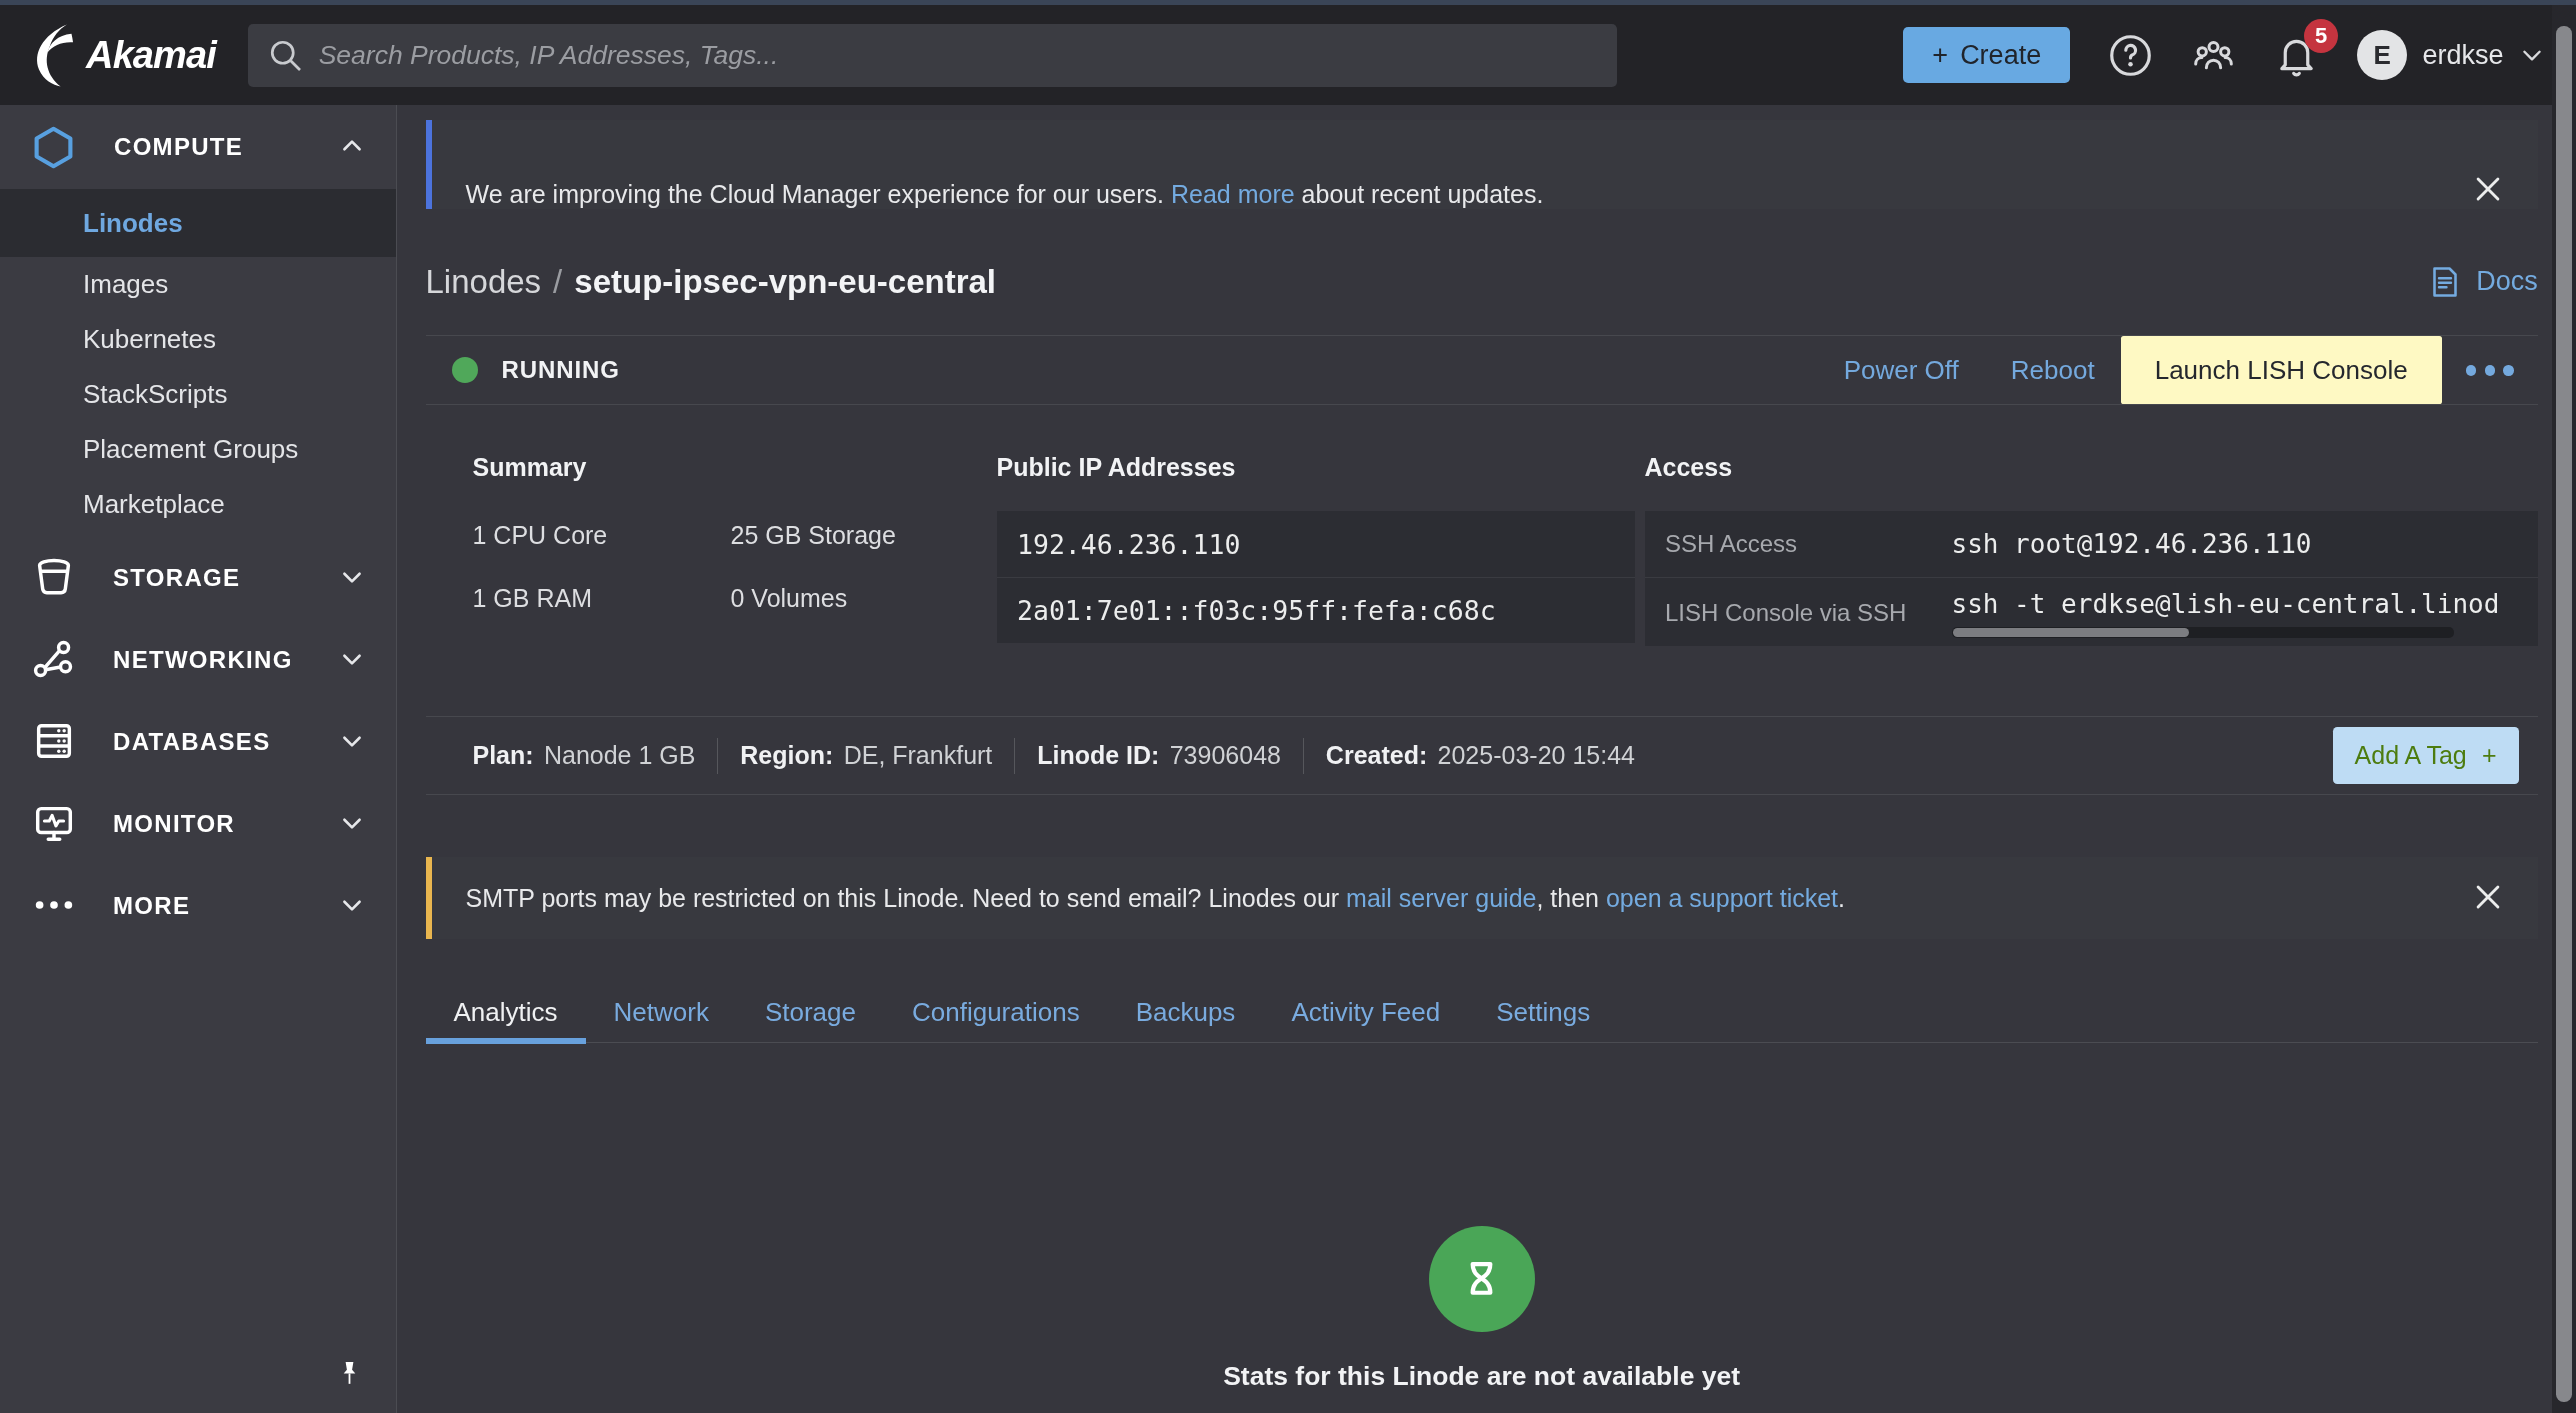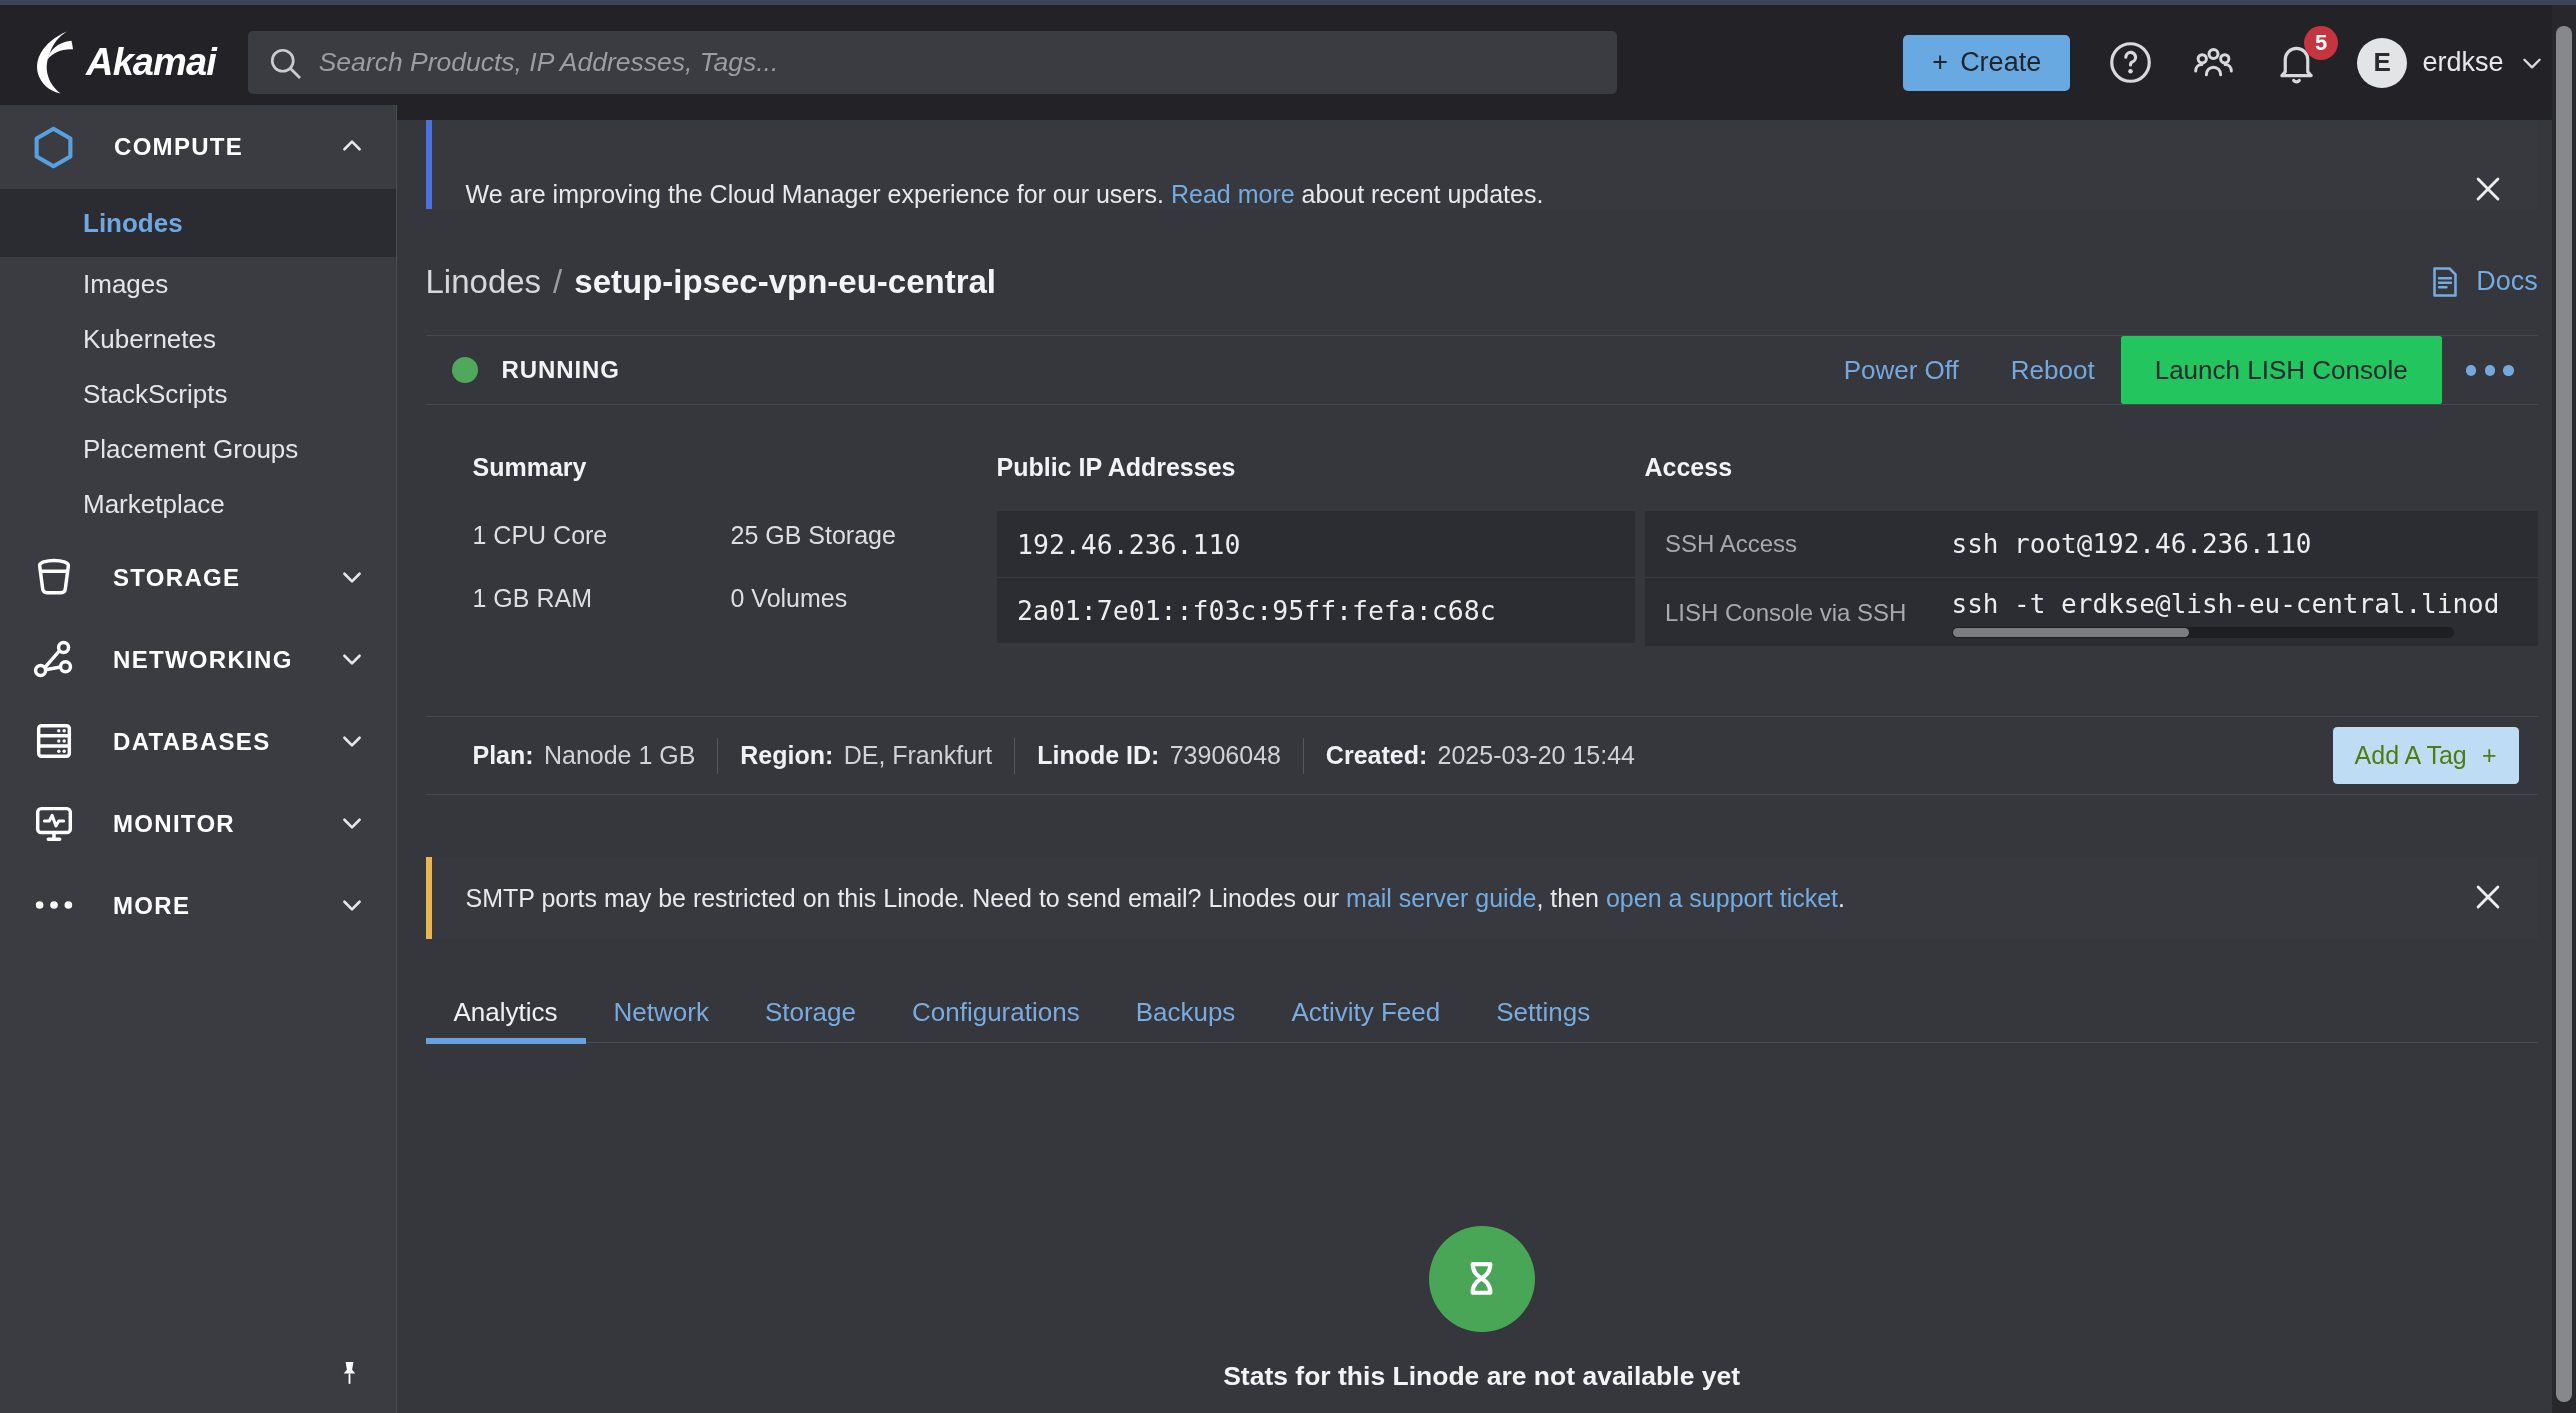--- a/index.html
+++ b/index.html
@@ -4,21 +4,21 @@
 <style>
   html,body { margin:0; padding:0; background:#232327; }
   * { box-sizing:border-box; }
   .app {
     position:relative; width:2576px; height:1414px; overflow:hidden;
     font-family:"Liberation Sans", sans-serif; background:#36363d; color:#e6e7ea;
   }
   
   .top-strip { position:absolute; top:0; left:0; right:0; height:5.1px; background:#3a4557; }
   .topbar {
-    position:absolute; top:5.1px; left:0; right:0; height:115px;
+    position:absolute; top:5.1px; left:0; right:0; height:100px;
     background:#232327; display:flex; align-items:center; padding:0 31px;
   }
   .logo { display:flex; align-items:center; gap:5.1px; width:188px; }
   .logo svg { width:50px; height:65px; }
   .logo-text { color:#fff; font-weight:bold; font-style:italic; font-size:38px; letter-spacing:-0.9px; }
   .search-wrap {
     margin-left:29px; width:1369px; height:63px; background:#3b3c42; border-radius:5.1px;
     display:flex; align-items:center; padding:0 19px; gap:13.7px;
   }
   .search-wrap svg { width:36px; height:36px; stroke:#c9cbcf; flex:none; }
@@ -104,21 +104,21 @@
     display:flex; align-items:center; padding-left:26px;
   }
   .status-dot { width:26px; height:26px; border-radius:50%; background:#50a85a; flex:none; }
   .status-label { margin-left:24px; font-size:24px; font-weight:bold; letter-spacing:0.9px; color:#f2f3f5; }
   .head-actions { margin-left:auto; display:flex; align-items:center; height:100%; }
   .txt-btn {
     background:none; border:none; color:#74a9de; font-size:26px; padding:0 26px;
     font-family:"Liberation Sans",sans-serif; cursor:pointer; height:100%;
   }
   .primary-btn {
-    background:#22c55e; border:none; color:#25282e; font-size:26px; padding:0 34px;
+    background:#fef9c3; border:none; color:#25282e; font-size:26px; padding:0 34px;
     font-family:"Liberation Sans",sans-serif; cursor:pointer; height:100%; border-radius:2.6px;
   }
   .dots-btn { background:none; border:none; cursor:pointer; display:flex; gap:8.6px; padding:0 24px; }
   .dots-btn i { width:10.3px; height:10.3px; border-radius:50%; background:#74a9de; }
   .card-body { display:flex; padding:48px 0 70px 47px; }
   .col-title { font-size:25px; font-weight:bold; color:#f2f3f5; margin-bottom:29px; }
   .col-summary { width:524px; flex:none; }
   .spec-grid { display:grid; grid-template-columns:258px 1fr; row-gap:34px; font-size:25px; color:#dddee1; margin-top:39px; }
   .col-ips { width:648px; flex:none; }
   .ip-box { width:638px; background:#2c2d33; }

